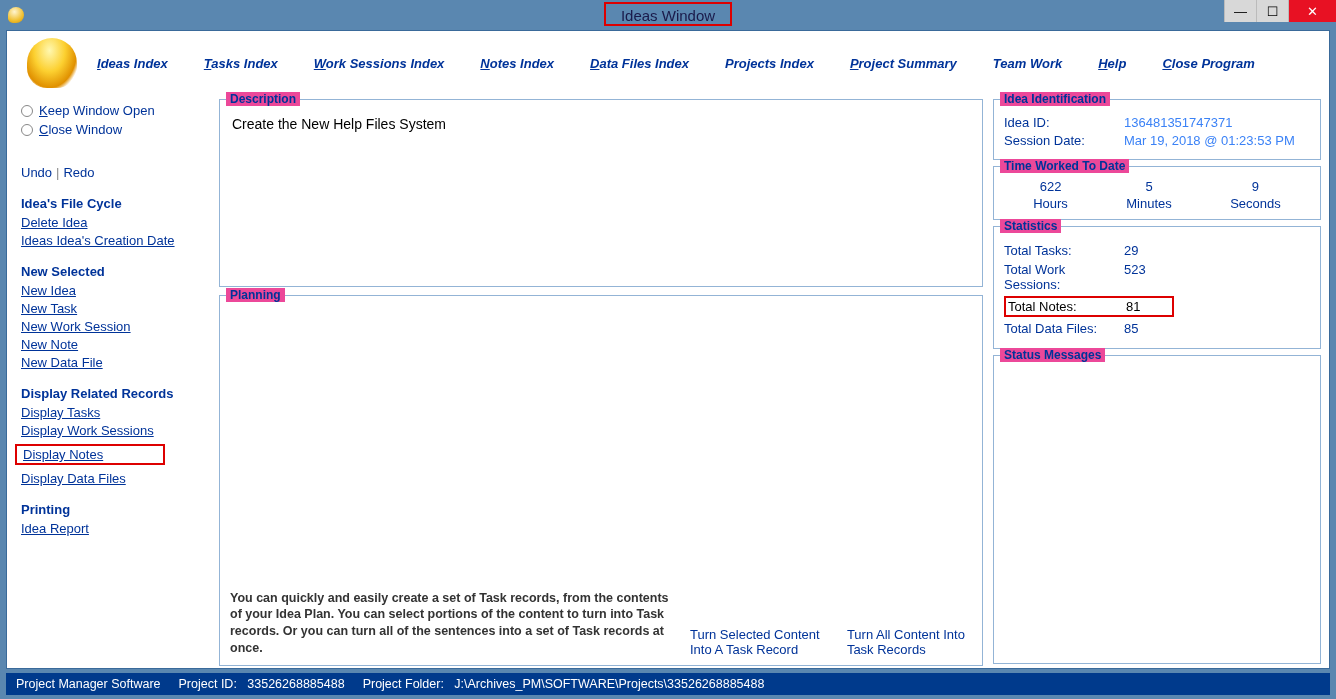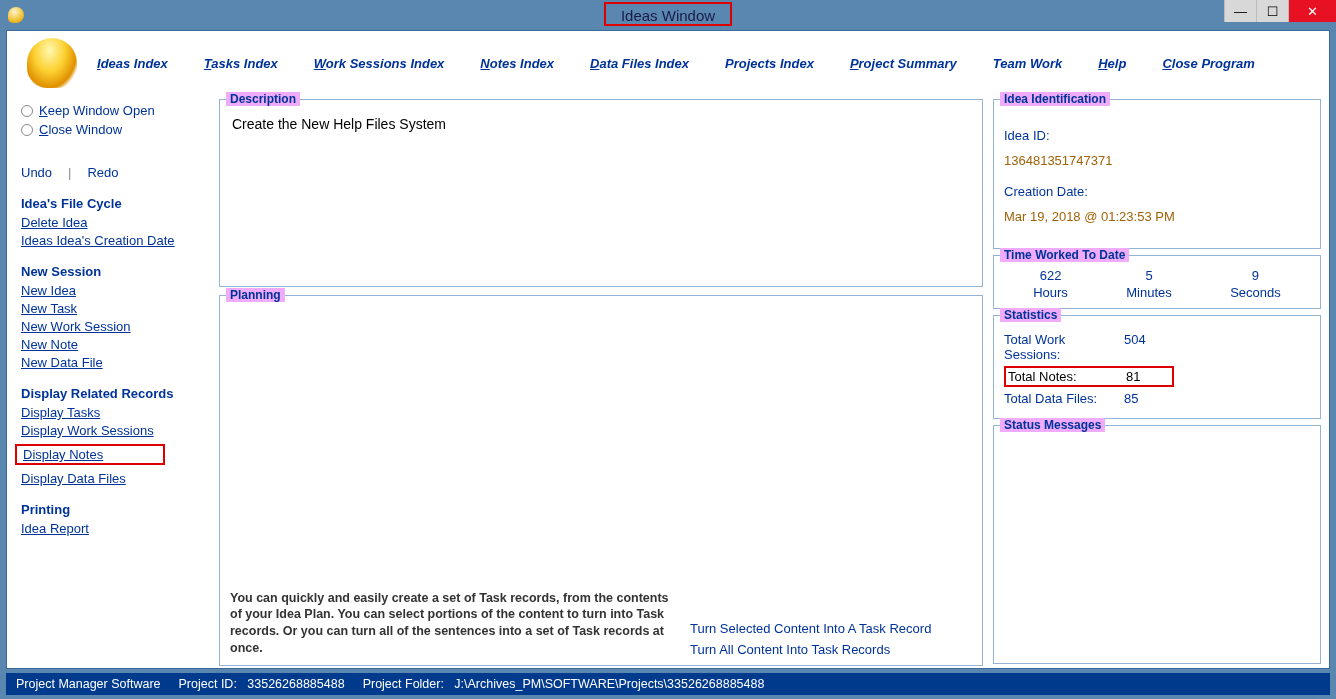--- a/index.html
+++ b/index.html
@@ -22,42 +22,42 @@
 .menu { display: flex; gap: 36px; font-style: italic; }
 .menu a { color: #003399; text-decoration: none; font-weight: bold; cursor: pointer; }
 .menu a .ul { text-decoration: underline; }
 
 .body { display: flex; height: calc(100% - 64px); }
 
 .sidebar { width: 210px; padding: 8px 10px 8px 14px; color: #003399; }
 .radio-row { display: flex; align-items: center; gap: 6px; margin-bottom: 4px; cursor: pointer; }
 .radio { width: 12px; height: 12px; border: 1px solid #888; border-radius: 50%; background: #fff; }
 .radio-label .ul { text-decoration: underline; }
-.undoredo { margin-top: 28px; display: flex; align-items: flex-end; gap: 16px; }
+.undoredo { margin-top: 28px; display: flex; align-items: flex-end; gap: 4px; }
 .undoredo .sep { color: #888; }
 .sb-head { font-weight: bold; margin-top: 16px; margin-bottom: 4px; }
 .sb-link { margin: 3px 0; cursor: pointer; text-decoration: underline; }
 .sb-link.highlighted { border: 2px solid #d00; display: inline-block; padding: 1px 6px; margin-left: -6px; width: 150px; }
 
 .main { flex: 1; padding: 4px 6px 2px 2px; display: flex; flex-direction: column; gap: 8px; }
 .fieldset { border: 1px solid #93b4d6; position: relative; padding: 12px 10px 8px 10px; }
-.legend { position: absolute; top: -8px; left: 6px; background: #f0abfc; padding: 0 4px; color: #003399; font-weight: bold; font-size: 12px; }
+.legend { position: absolute; top: -8px; left: 6px; background: #ec4899; padding: 0 4px; color: #003399; font-weight: bold; font-size: 12px; }
 .desc-box { height: 188px; }
 .desc-text { color: #000; font-size: 14px; padding: 4px 2px; }
 .plan-box { flex: 1; display: flex; flex-direction: column; }
 .plan-content { flex: 1; }
 .plan-footer { display: flex; gap: 20px; align-items: flex-end; padding-top: 6px; }
 .plan-hint { color: #333; font-weight: bold; font-size: 12.5px; max-width: 440px; line-height: 1.35; }
-.plan-links { display: flex; flex-direction: column; gap: 6px; }
+.plan-links { display: flex; gap: 6px; }
 .plan-links a { color: #003399; cursor: pointer; font-size: 13px; }
 
 .rightcol { width: 340px; padding: 4px 8px 4px 4px; display: flex; flex-direction: column; gap: 6px; }
-.kv { display: flex; gap: 10px; margin: 16px 0; color: #003399; flex-direction: column; }
+.kv { display: flex; gap: 10px; margin: 3px 0; color: #003399; }
 .kv .k { width: 110px; }
-.kv .v { color: #a16207; }
+.kv .v { color: #3b82f6; }
 .time-row { display: flex; justify-content: space-around; text-align: center; color: #003399; }
 .time-col { display: flex; flex-direction: column; gap: 2px; }
 .stat-row { display: flex; margin: 4px 0; color: #003399; }
 .stat-row .k { width: 120px; }
 .stat-hl { border: 2px solid #d00; display: flex; padding: 1px 2px; margin: 0 0; width: 170px; }
 .status-box { flex: 1; }
 
 .footer { position: absolute; left: 6px; right: 6px; bottom: 4px; height: 22px; background: #003a8c; color: #fff; display: flex; align-items: center; padding: 0 10px; gap: 18px; font-size: 12.5px; }
 </style>
 </head>
@@ -108,21 +108,21 @@
         <div class="undoredo">
           <span>Undo</span>
           <span class="sep">|</span>
           <span>Redo</span>
         </div>
 
         <div class="sb-head">Idea's File Cycle</div>
         <div class="sb-link">Delete Idea</div>
         <div class="sb-link">Ideas Idea's Creation Date</div>
 
-        <div class="sb-head">New Session</div>
+        <div class="sb-head">New Selected</div>
         <div class="sb-link">New Idea</div>
         <div class="sb-link">New Task</div>
         <div class="sb-link">New Work Session</div>
         <div class="sb-link">New Note</div>
         <div class="sb-link">New Data File</div>
 
         <div class="sb-head">Display Related Records</div>
         <div class="sb-link">Display Tasks</div>
         <div class="sb-link">Display Work Sessions</div>
         <div class="sb-link highlighted">Display Notes</div>
@@ -151,21 +151,21 @@
       </div>
 
       <div class="rightcol">
         <div class="fieldset">
           <div class="legend">Idea Identification</div>
           <div class="kv">
             <span class="k">Idea ID:</span>
             <span class="v">136481351747371</span>
           </div>
           <div class="kv">
-            <span class="k">Creation Date:</span>
+            <span class="k">Session Date:</span>
             <span class="v">Mar  19, 2018 @ 01:23:53 PM</span>
           </div>
         </div>
 
         <div class="fieldset">
           <div class="legend">Time Worked To Date</div>
           <div class="time-row">
             <div class="time-col">
               <span>622</span>
               <span>Hours</span>
@@ -177,22 +177,26 @@
             <div class="time-col">
               <span>9</span>
               <span>Seconds</span>
             </div>
           </div>
         </div>
 
         <div class="fieldset">
           <div class="legend">Statistics</div>
           <div class="stat-row">
+            <span class="k">Total Tasks:</span>
+            <span>29</span>
+          </div>
+          <div class="stat-row">
             <span class="k">Total Work Sessions:</span>
-            <span>504</span>
+            <span>523</span>
           </div>
           <div class="stat-hl">
             <span class="k" style="width:118px">Total Notes:</span>
             <span>81</span>
           </div>
           <div class="stat-row">
             <span class="k">Total Data Files:</span>
             <span>85</span>
           </div>
         </div>

